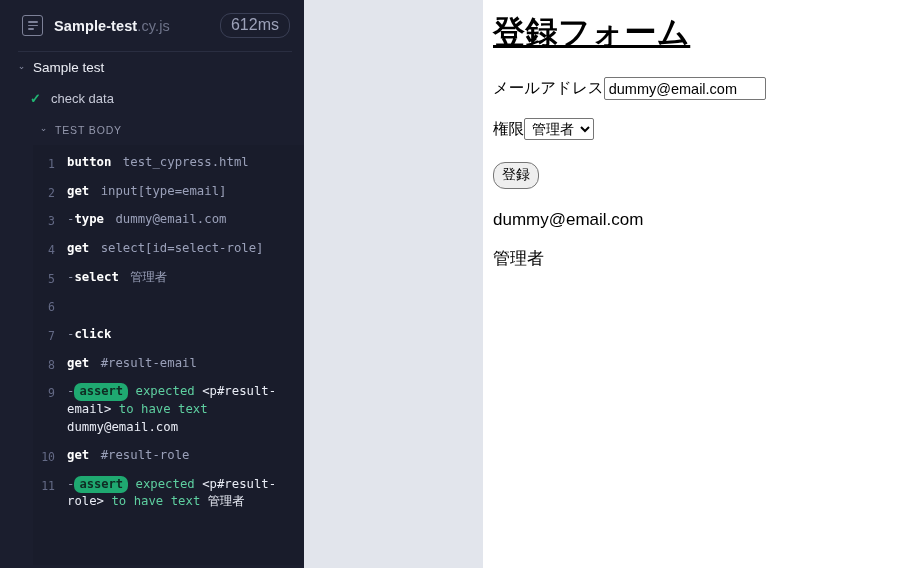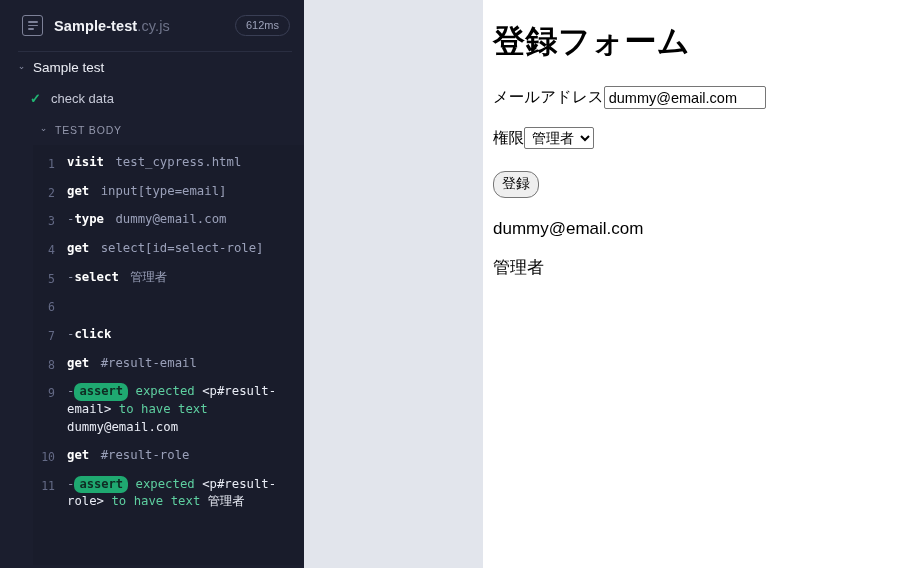--- a/index.html
+++ b/index.html
@@ -42,21 +42,21 @@
   .spec-title {
     font-size: 14.5px; color: #f2f3f7; font-weight: 700;
     letter-spacing: .1px; white-space: nowrap;
   }
   .spec-title .ext { color: #6e7389; font-weight: 400; }
   #spec-duration {
     margin-left: auto;
     border: 1px solid #3a3f55;
     border-radius: 11px;
     color: #9ca1b8;
-    font-size: 11px;
+    font-size: 16px;
     padding: 3.5px 10px 4px;
     line-height: 1;
   }
   #log-divider {
     height: 1px; background: #2a2e41; margin: 0 12px;
   }
 
   .suite-row, .test-row, .hooks-row {
     display: flex; align-items: center;
     font-size: 13px; color: #e6e8f0;
@@ -140,22 +140,23 @@
     width: 421px; flex: 0 0 421px;
     height: 568px;
     background: #ffffff;
     padding: 8px 8px 8px 10px;
     overflow: hidden;
     font-family: "Liberation Sans", sans-serif;
     color: #000;
   }
   #form-heading {
     font-size: 32px; font-weight: 700;
-    margin: 12px 0 22px 0;
+    margin: 3px 0 22px 0;
     letter-spacing: .5px;
+    text-decoration: underline;
   }
   .field-row { display: flex; align-items: center; margin-bottom: 18px; }
   .field-label { font-size: 15.5px; margin-right: 0; }
   #email-input {
     font-family: "Liberation Sans", sans-serif;
     font-size: 14.5px;
     padding: 2px 4px;
     width: 162px;
     border: 1px solid #767676;
     border-radius: 2px;
@@ -220,21 +221,21 @@
   </div>
 
   <div class="hooks-row">
     <span class="chev">⌄</span>
     <span class="hooks-label">TEST BODY</span>
   </div>
 
   <div id="command-list">
       <div class="cmd">
         <div class="cmd-num">1</div>
-        <div class="cmd-body"><span class="cmd-name">visit</span> <span class="cmd-msg">test_cypress.html</span></div>
+        <div class="cmd-body"><span class="cmd-name">button</span> <span class="cmd-msg">test_cypress.html</span></div>
       </div>
       <div class="cmd">
         <div class="cmd-num">2</div>
         <div class="cmd-body"><span class="cmd-name">get</span> <span class="cmd-msg">input[type=email]</span></div>
       </div>
       <div class="cmd">
         <div class="cmd-num">3</div>
         <div class="cmd-body"><span class="cmd-dash">-</span><span class="cmd-name">type</span> <span class="cmd-msg">dummy@email.com</span></div>
       </div>
       <div class="cmd">

